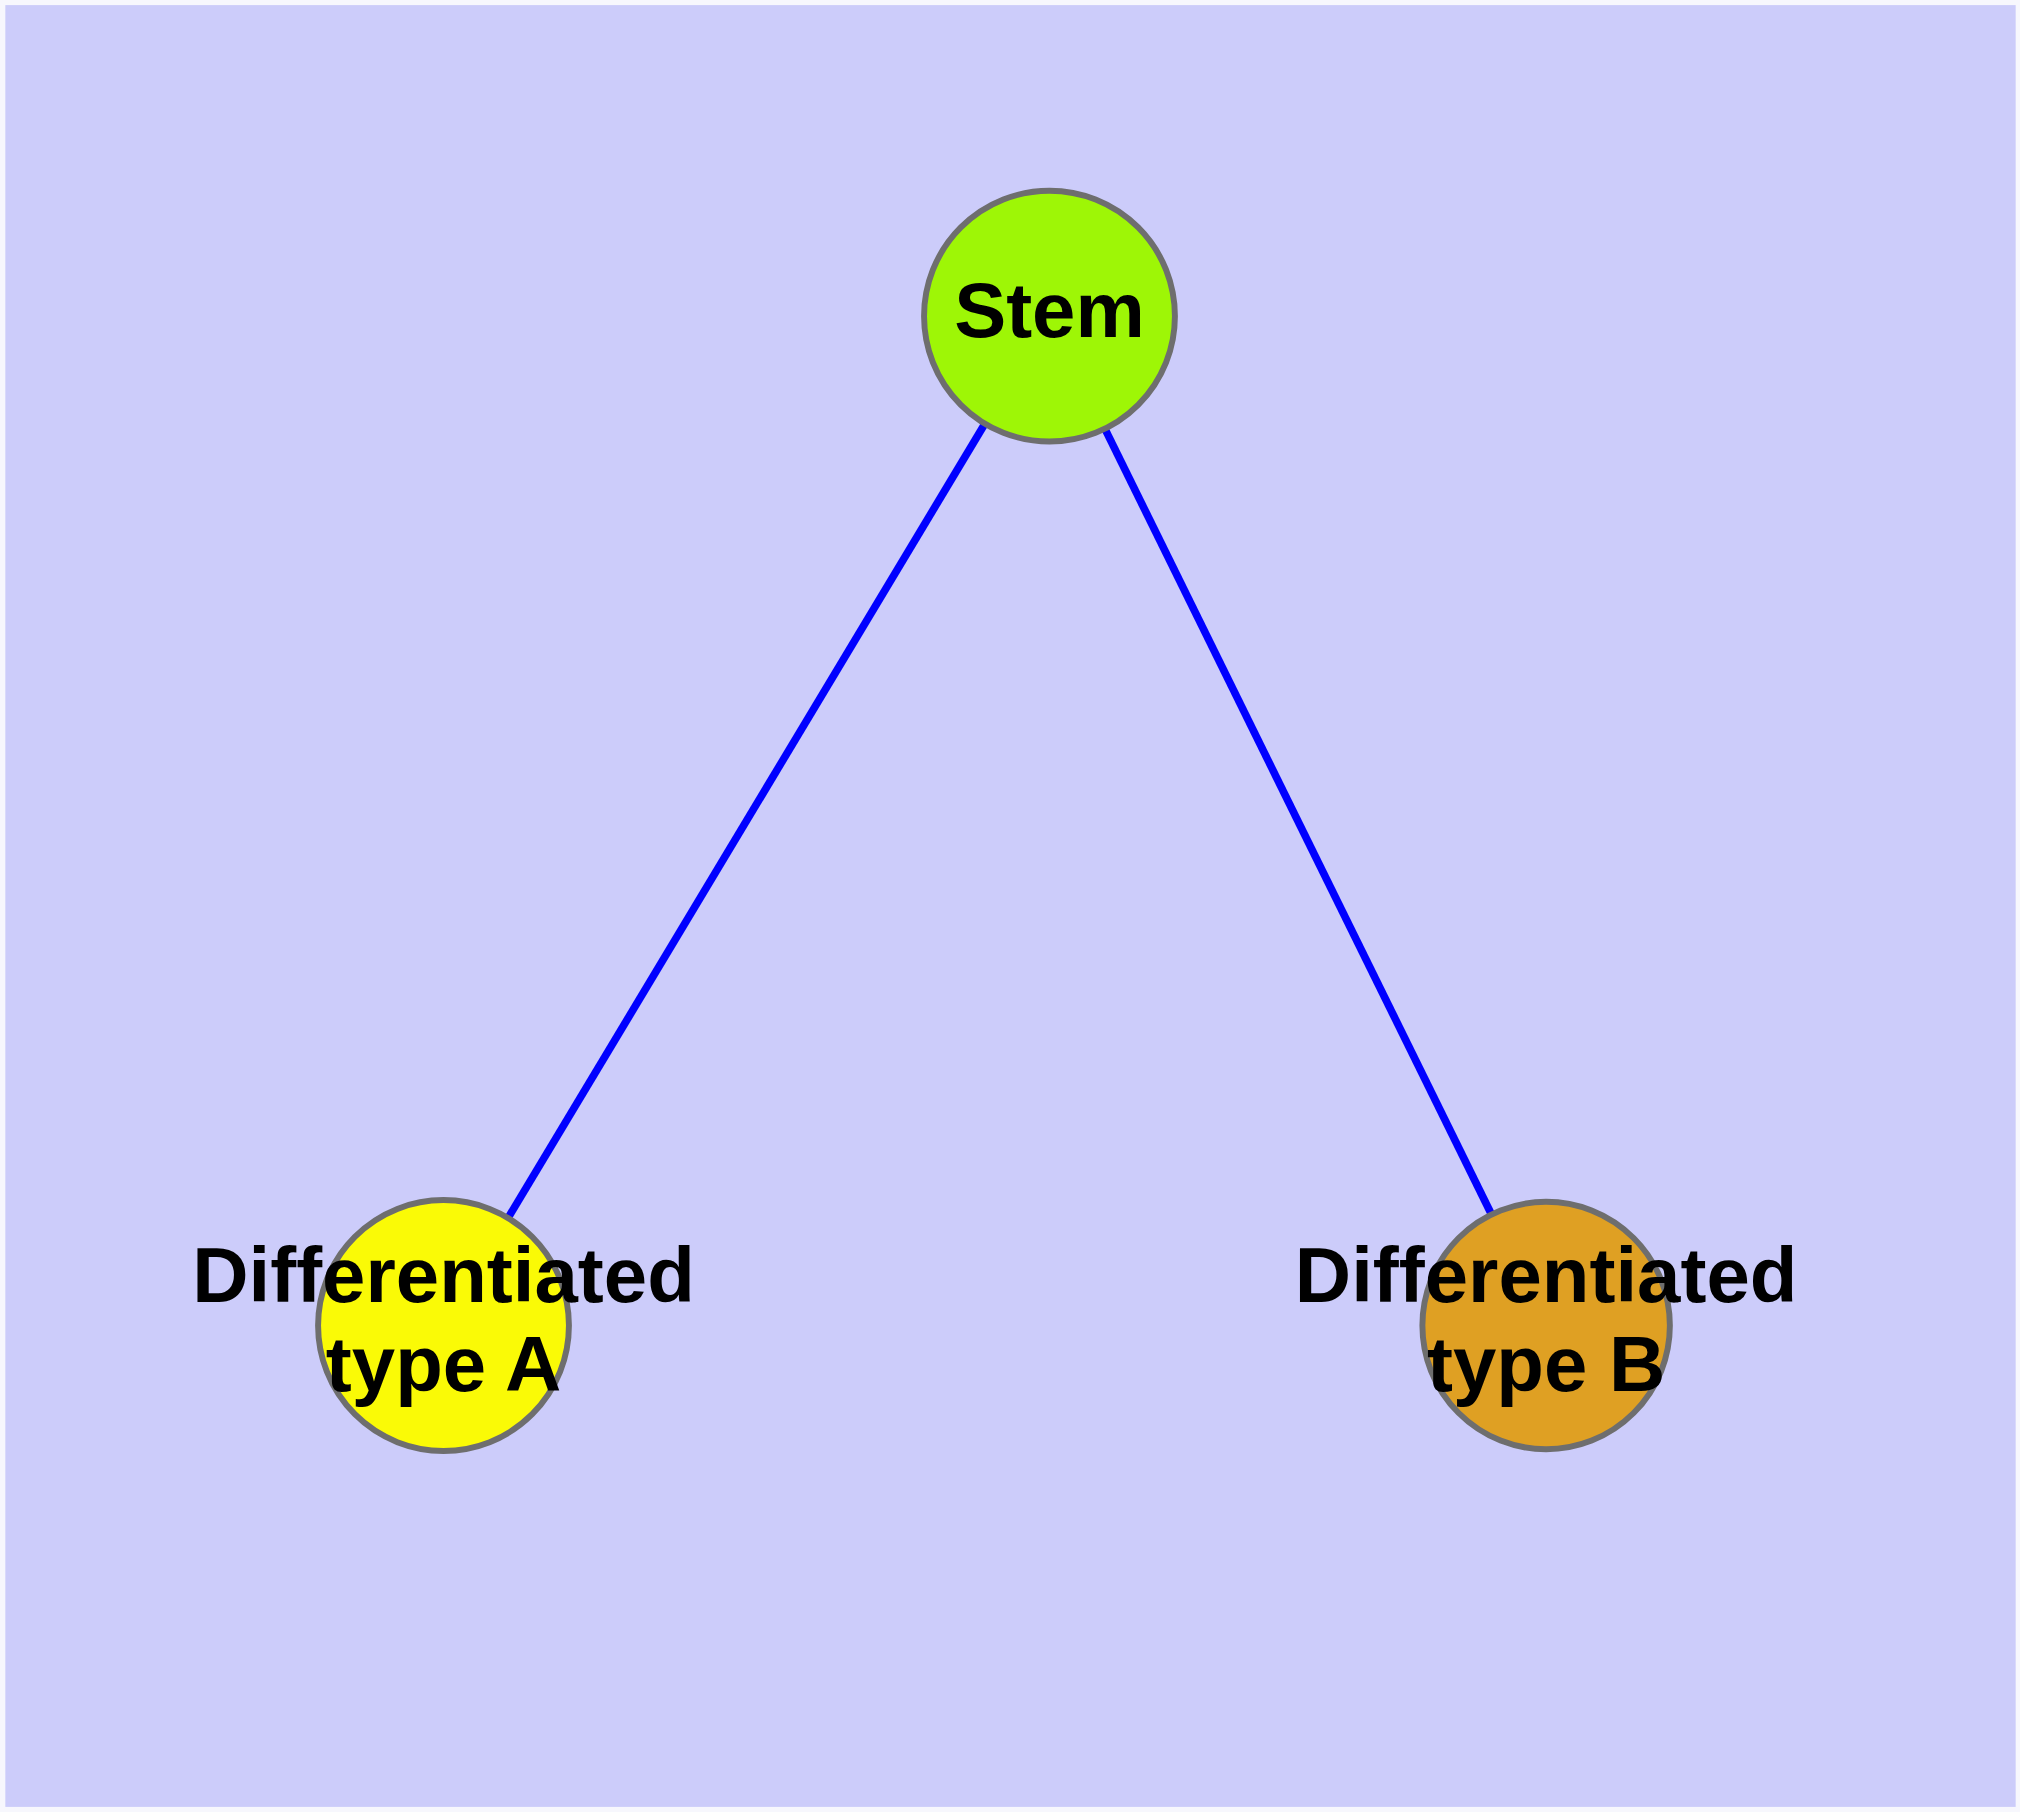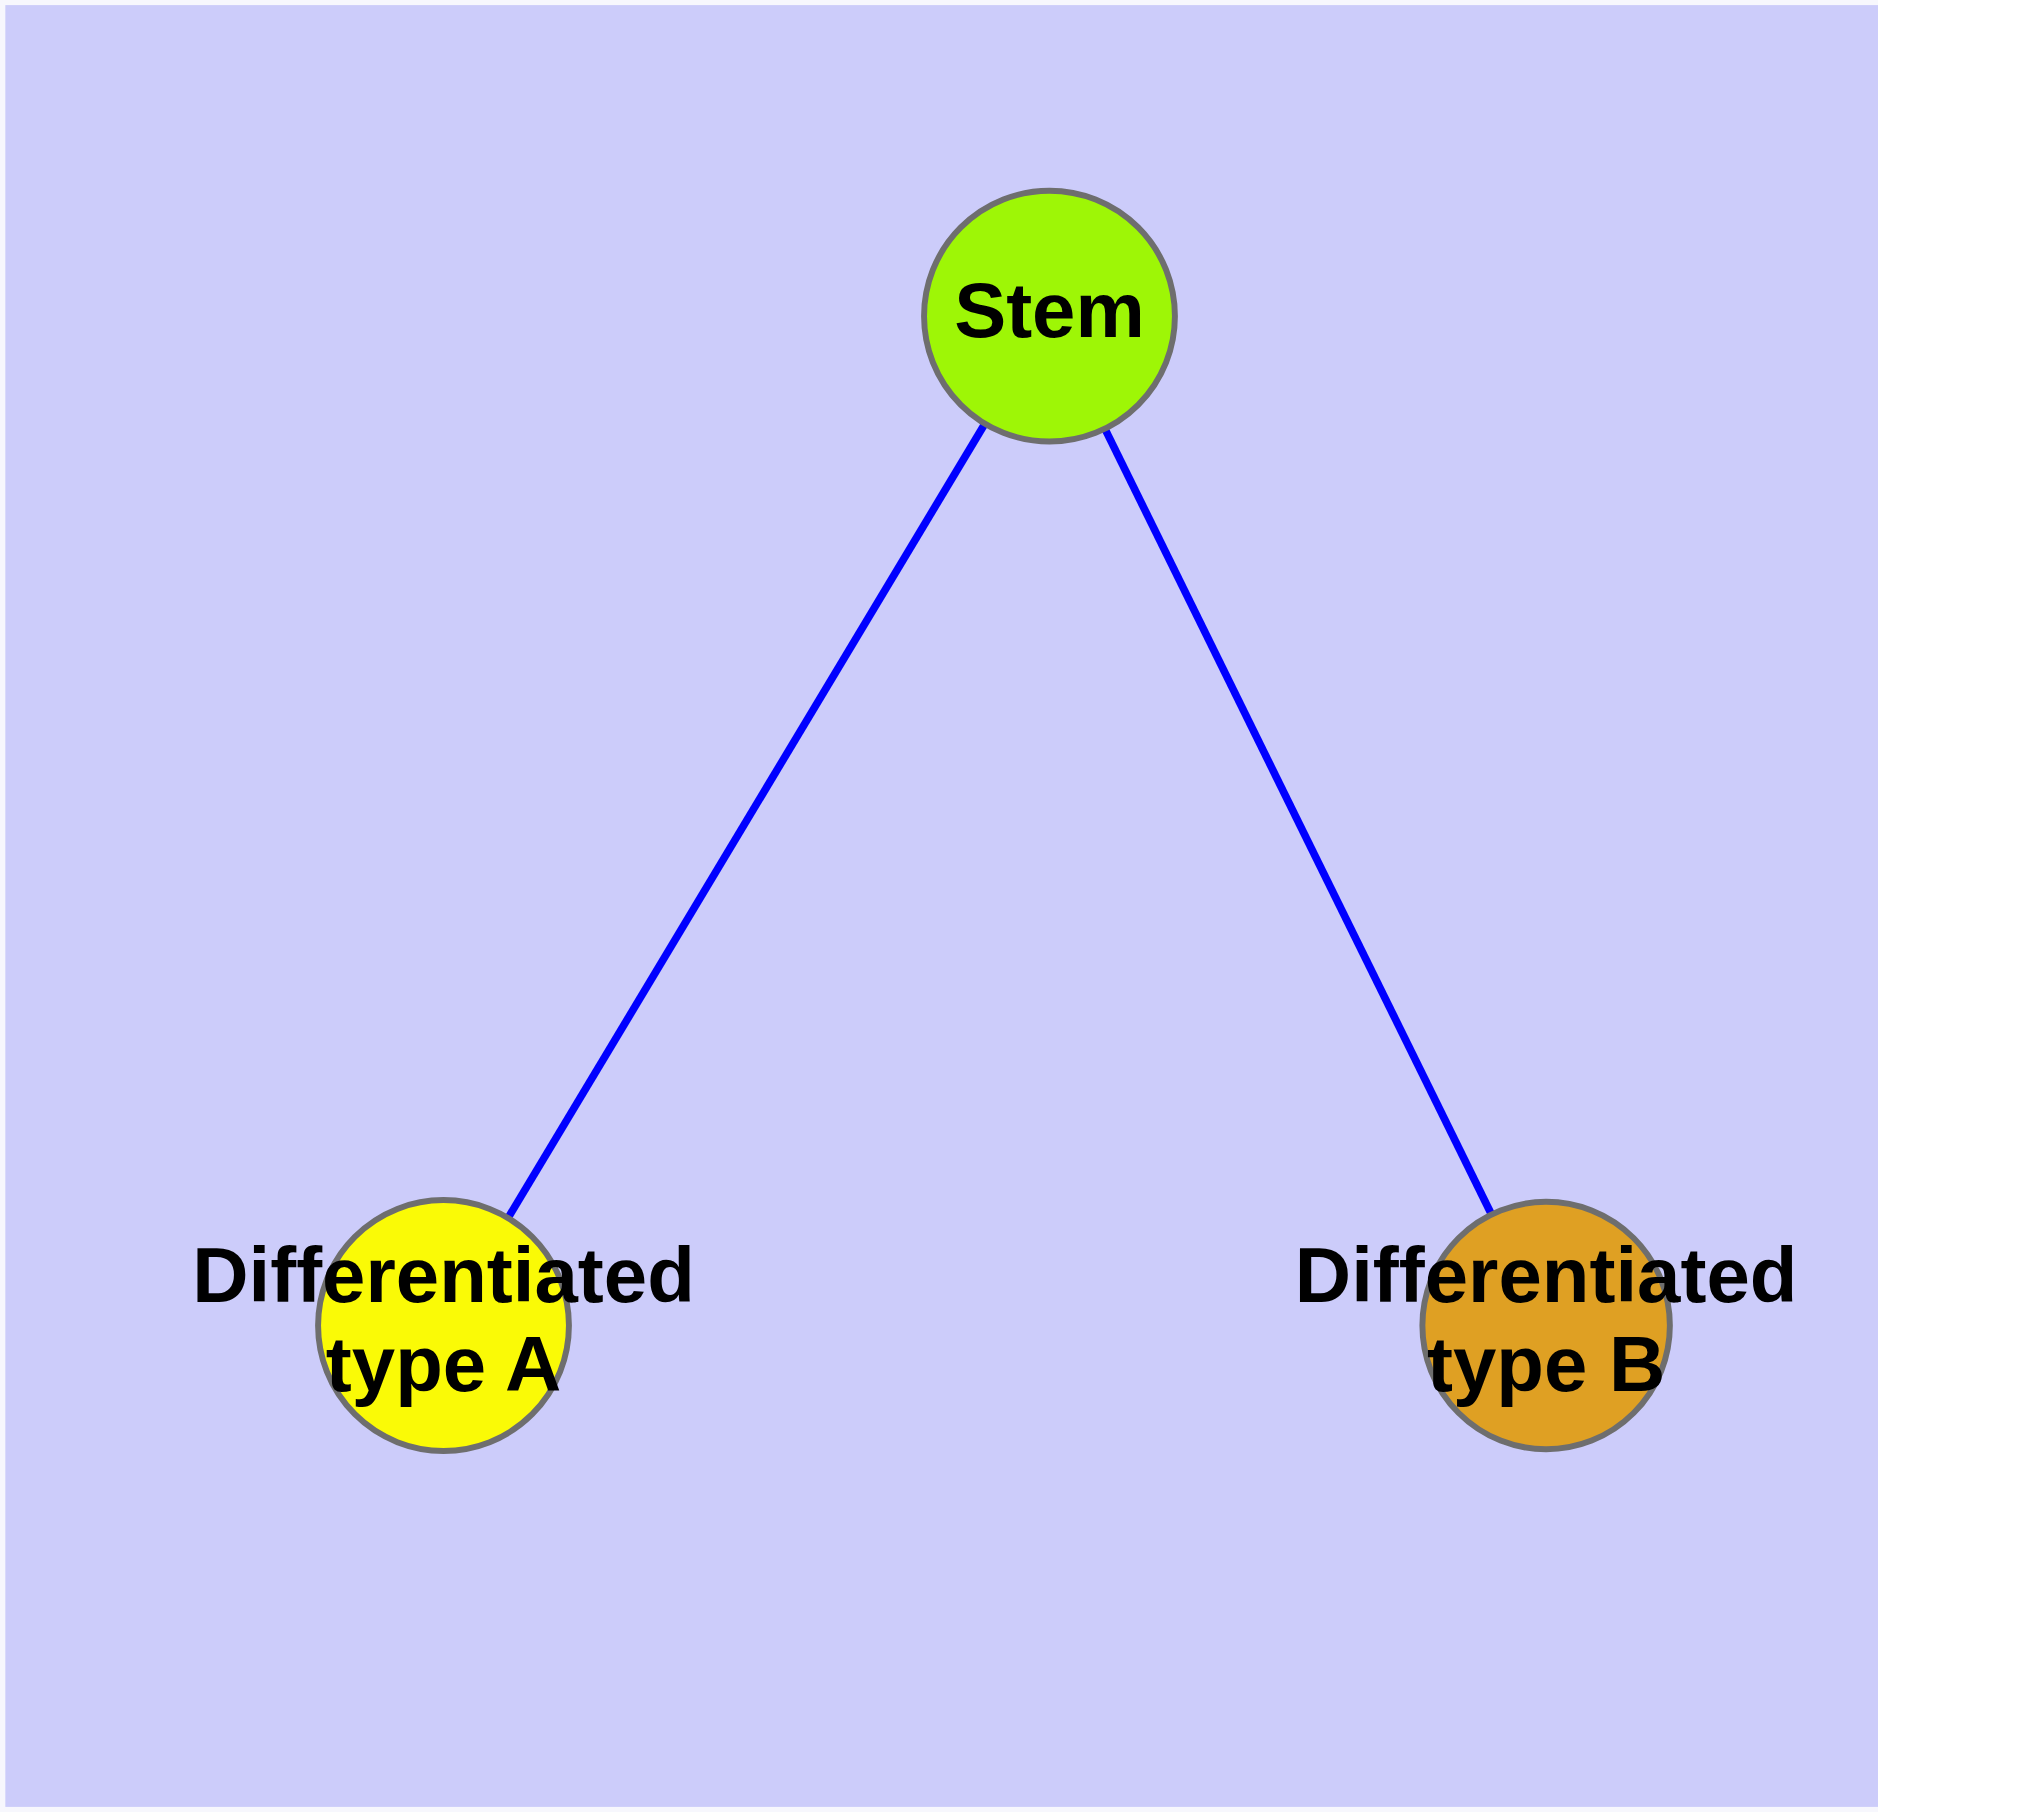--- a/index.html
+++ b/index.html
@@ -27,21 +27,21 @@
     font-family: "Liberation Sans", sans-serif;
     font-weight: bold;
     fill: #000000;
     text-anchor: middle;
     dominant-baseline: middle;
   }
 </style>
 </head>
 <body>
 
-<div id="stage" style="width: 1878px; height: 1812px;">
+<div id="stage" style="width: 2020px; height: 1812px;">
   <svg id="canvas" viewBox="0 0 2384 2138" xmlns="http://www.w3.org/2000/svg" style="width: 2021px; height: 1812px;">
 
     <rect id="bg-rect" x="0" y="0" width="2384" height="2138" fill="#ccccfa"></rect>
 
     <rect x="0" y="0" width="2384" height="2138" fill="none" stroke="#f7f7fd" stroke-width="12"></rect>
       <g id="edges-layer">
         <line x1="1163.8821248404245" y1="496.46068435671964" x2="597.1178751595756" y2="1440.5393156432804" stroke="#0000ff" stroke-width="9" stroke-linecap="butt"></line>
         <line x1="1301.572942736289" y1="502.2071242302394" x2="1761.310014801715" y2="1436.5874191618473" stroke="#0000ff" stroke-width="9" stroke-linecap="butt"></line>
       </g>
 

